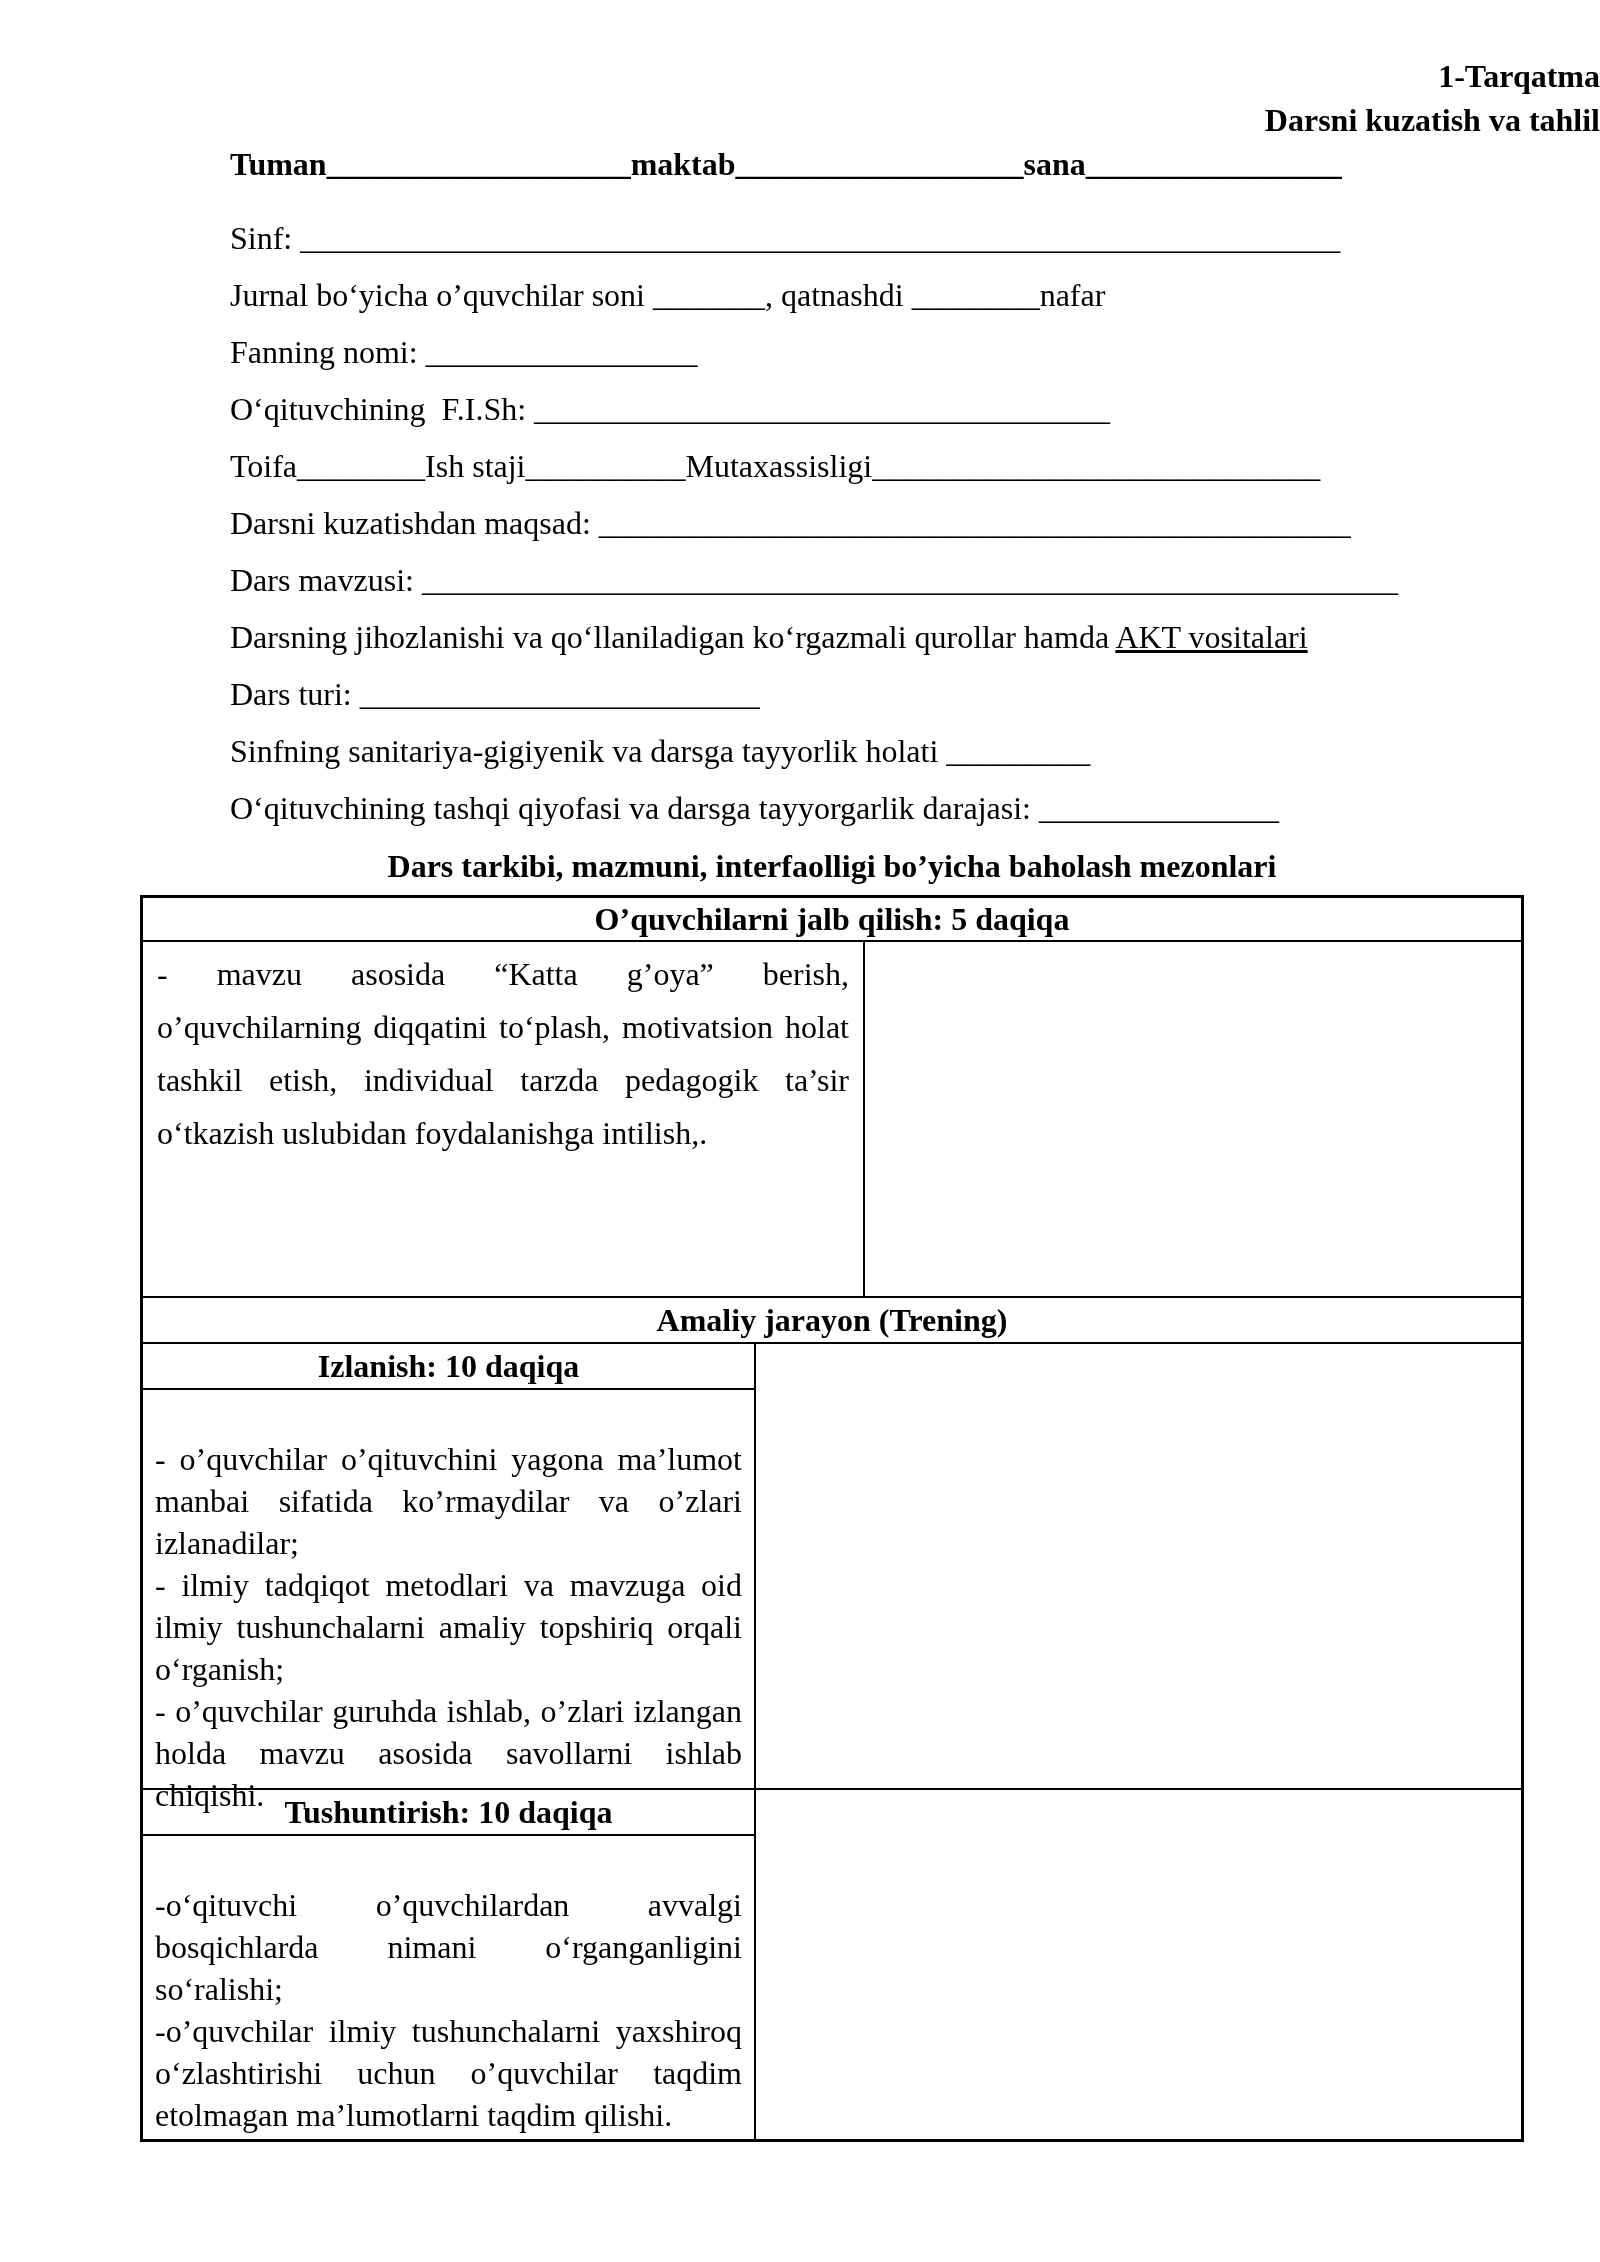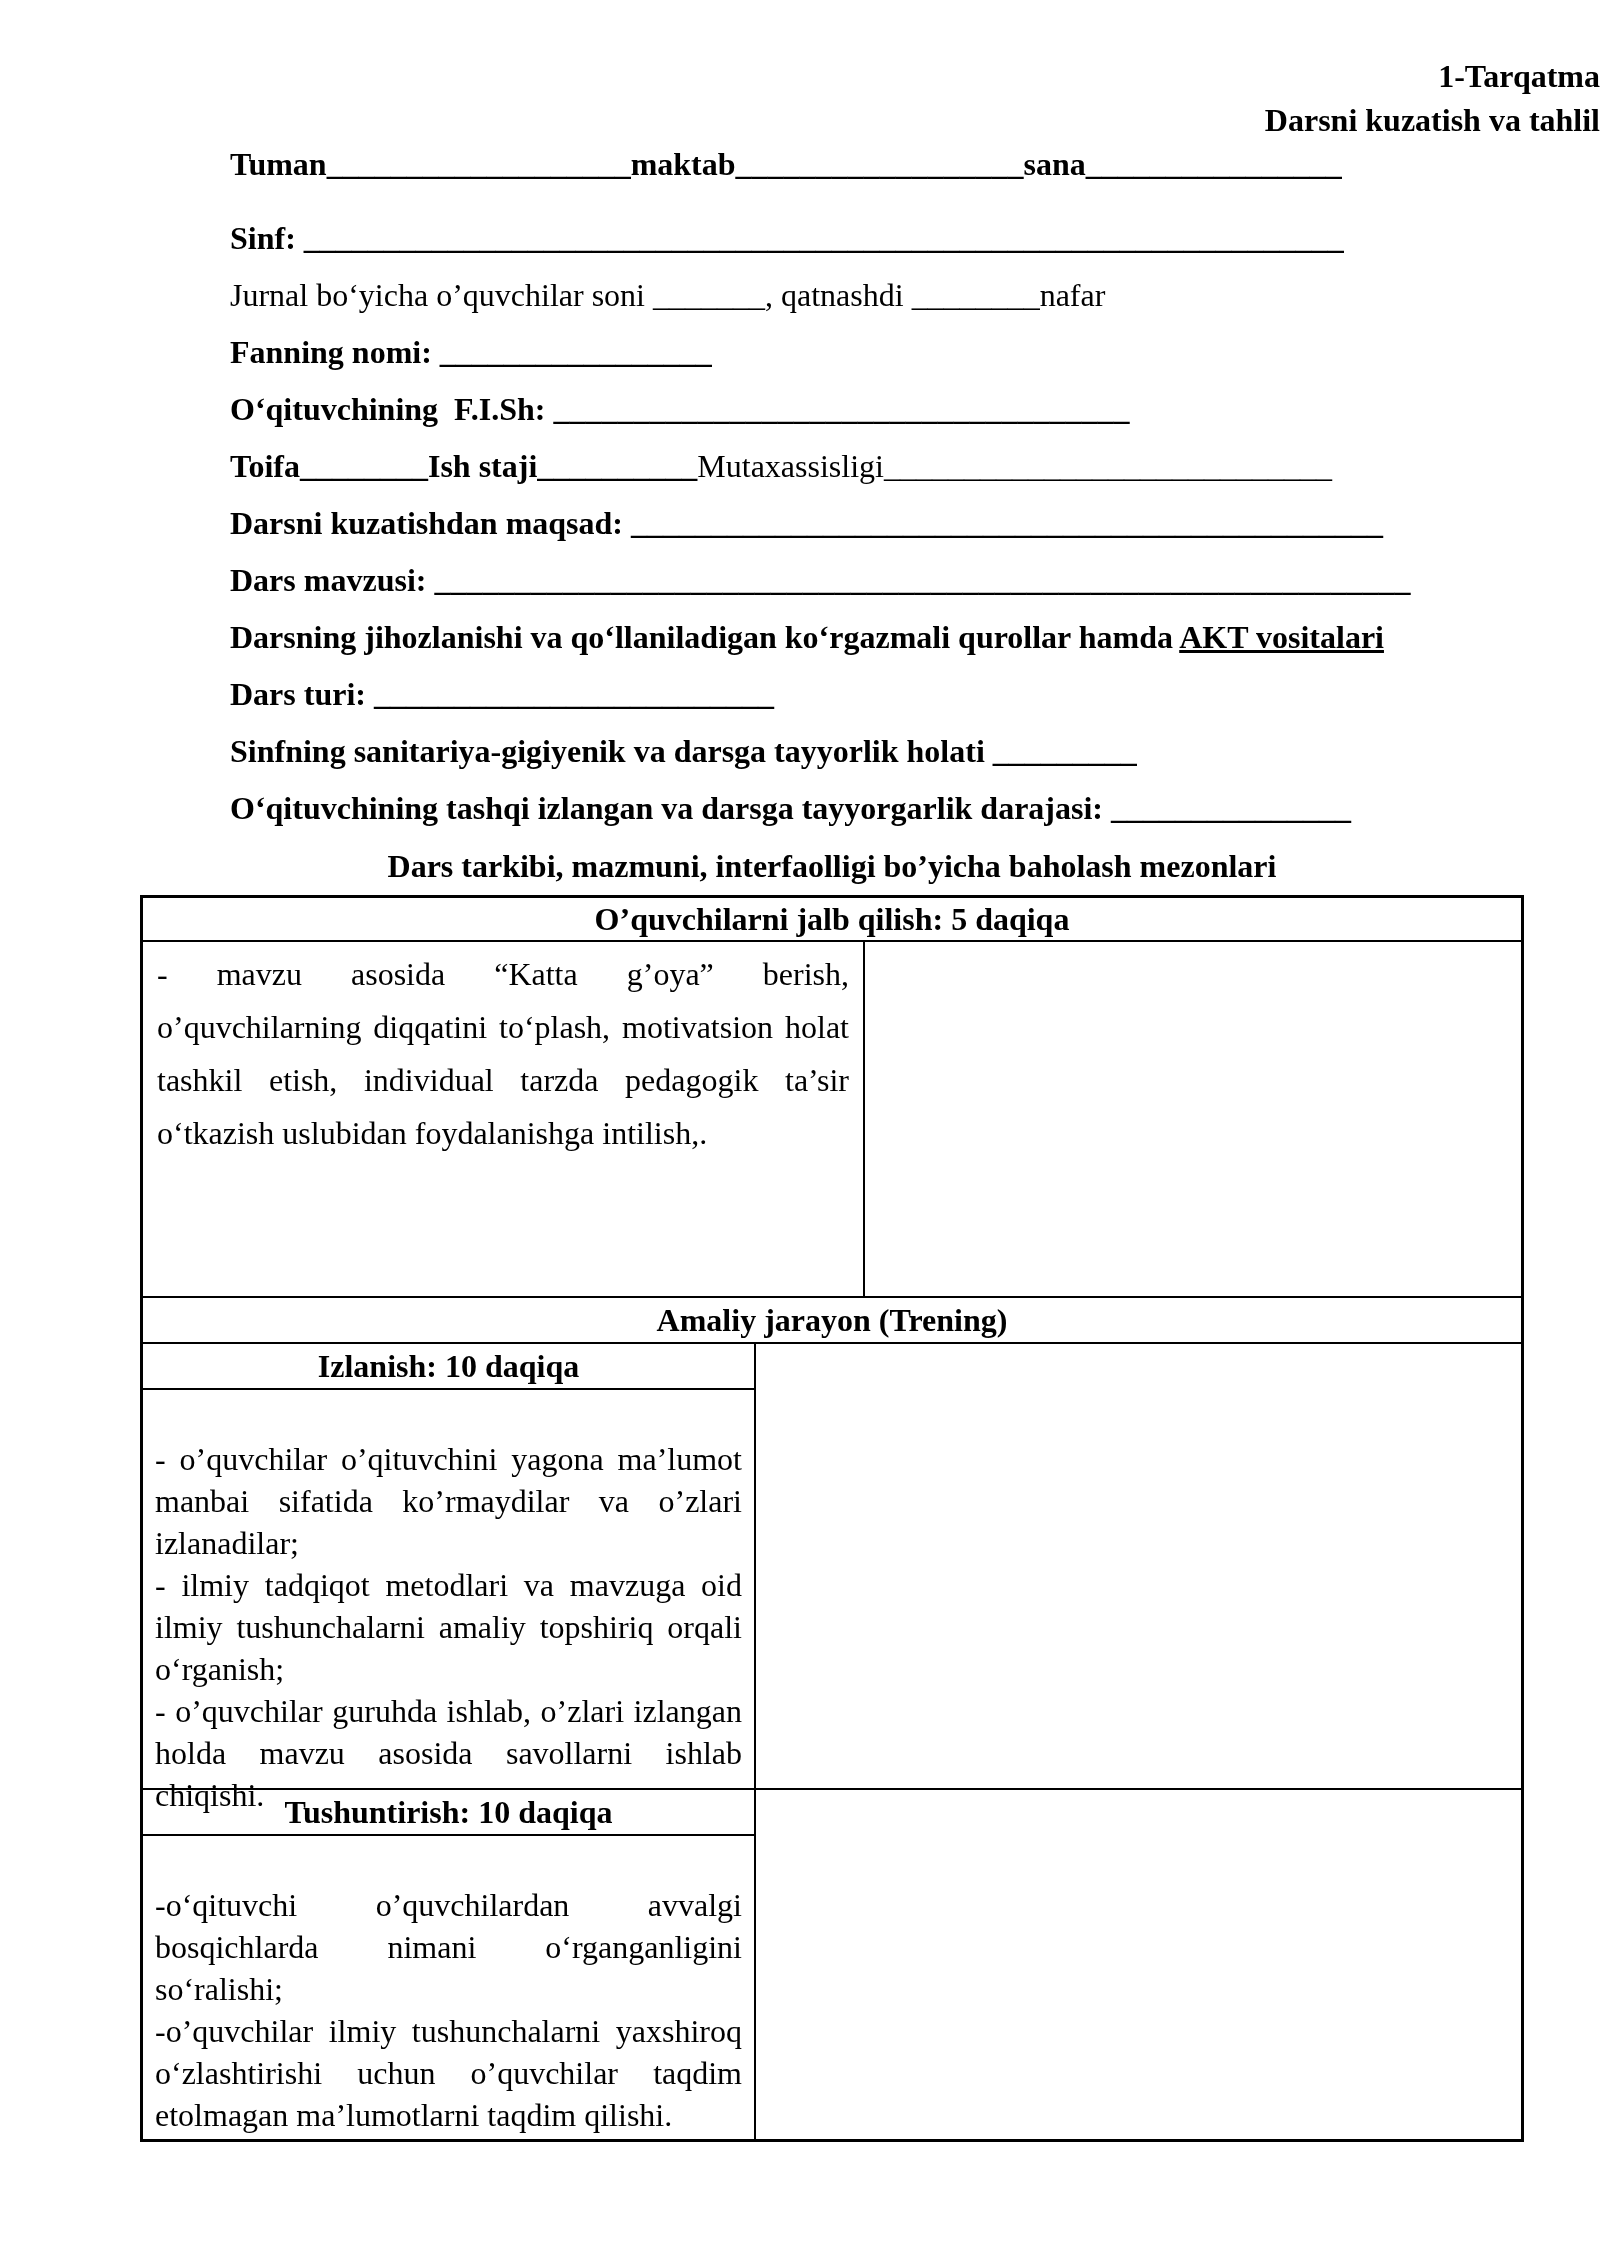--- a/index.html
+++ b/index.html
@@ -1,21 +1,21 @@
 <!DOCTYPE html>
 <html><head>
 <meta charset="utf-8">
 <style>
   html,body{margin:0;padding:0;background:#ffffff;}
   .page{
     position:relative;width:1600px;height:2262px;background:#ffffff;
     font-family:"Liberation Serif", serif;font-size:32px;color:#000;
     box-sizing:border-box;padding-top:54px;overflow:hidden;
   }
-  .b{font-weight:bold;}
+  .b{font-weight:normal;}
   .u{text-decoration:underline;}
   .title{text-align:right;line-height:44px;font-weight:bold;white-space:pre-wrap;}
   .tuman{margin-left:230px;line-height:44px;font-weight:bold;white-space:pre-wrap;}
   .form{margin-top:34px;}
   .fline{margin-left:230px;line-height:36px;margin-bottom:21px;white-space:pre-wrap;}
   .sec-heading{margin-left:140px;width:1384px;text-align:center;font-weight:bold;
     margin-top:6px;margin-bottom:10px;line-height:38px;}
   .tbl{margin-left:140px;width:1384px;border:3px solid #000;box-sizing:border-box;}
   .tr{border-bottom:2px solid #000;box-sizing:border-box;}
   .tr.last{border-bottom:none;}
@@ -49,21 +49,21 @@
     <div class="fline b">Sinf: _________________________________________________________________</div>
     <div class="fline">Jurnal bo‘yicha o’quvchilar soni _______, qatnashdi ________nafar</div>
     <div class="fline b">Fanning nomi: _________________</div>
     <div class="fline b">O‘qituvchining  F.I.Sh: ____________________________________</div>
     <div class="fline"><span class="b">Toifa________Ish staji__________</span><span>Mutaxassisligi____________________________</span></div>
     <div class="fline b">Darsni kuzatishdan maqsad: _______________________________________________</div>
     <div class="fline b">Dars mavzusi: _____________________________________________________________</div>
     <div class="fline b"><span>Darsning jihozlanishi va qo‘llaniladigan ko‘rgazmali qurollar hamda </span><span class="u">AKT vositalari</span></div>
     <div class="fline b">Dars turi: _________________________</div>
     <div class="fline b">Sinfning sanitariya-gigiyenik va darsga tayyorlik holati _________</div>
-    <div class="fline b">O‘qituvchining tashqi izlangan va darsga tayyorgarlik darajasi: _______________</div>
+    <div class="fline b">O‘qituvchining tashqi qiyofasi va darsga tayyorgarlik darajasi: _______________</div>
   </div>
 
   <div class="sec-heading">Dars tarkibi, mazmuni, interfaolligi bo’yicha baholash mezonlari</div>
 
   <div class="tbl">
 
     <div class="tr hdr">O’quvchilarni jalb qilish: 5 daqiqa</div>
 
     <div class="tr row1">
       <div class="cell-l">- mavzu asosida “Katta g’oya” berish, o’quvchilarning diqqatini to‘plash, motivatsion  holat tashkil etish, individual tarzda pedagogik ta’sir o‘tkazish uslubidan foydalanishga intilish,.</div>

